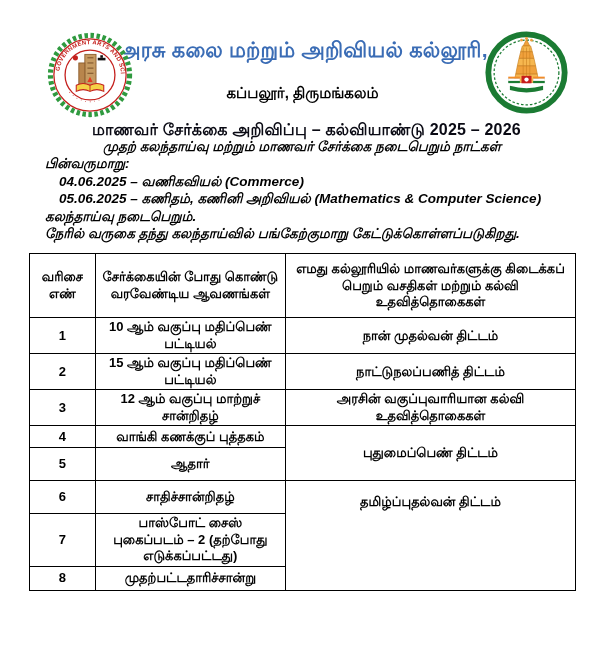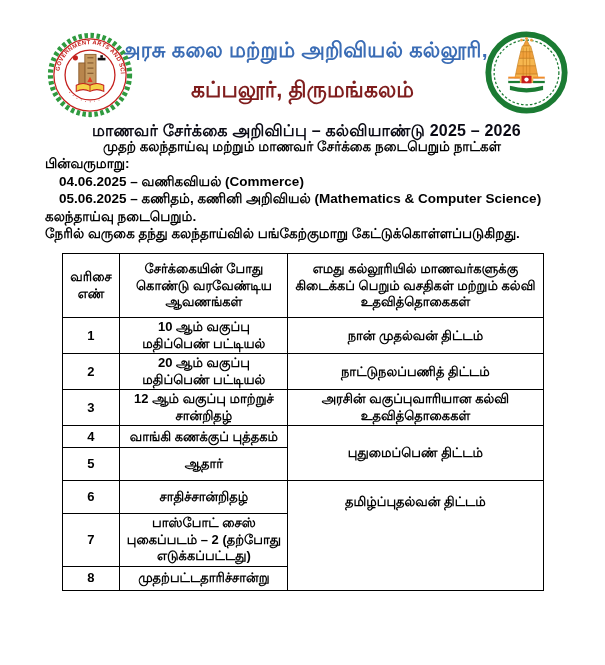--- a/index.html
+++ b/index.html
@@ -12,30 +12,30 @@
     font-family:"Liberation Sans", sans-serif;
     color:#000;
     overflow:hidden;
   }
   
   .header { position:relative; height:132px; }
   .logo-left  { position:absolute; left:47px;  top:31px; width:86px; height:88px; }
   .logo-right { position:absolute; right:37px; top:29px; width:83px; height:87px; }
   .head-text { text-align:center; padding-top:38px; }
   .college-name  { font-size:21px; font-weight:bold; color:#3A6CB5; letter-spacing:.2px; }
-  .college-place { font-size:22px;   font-weight:bold; color:#7f1d1d; margin-top:12px; }
+  .college-place { font-size:15px;   font-weight:bold; color:#000000; margin-top:19px; }
   .notice-title  { font-size:16px;   font-weight:bold; color:#0a0a14; margin-top:17px; letter-spacing:.2px;padding-left:8px; }
   
-  .intro { margin:6px 45px 0 45px; font-size:13.5px; line-height:17.4px; font-weight:600; }
+  .intro { margin:6px 45px 0 45px; font-size:13.5px; line-height:17.4px; font-weight:600;font-style:italic; }
   .indent-1 { text-indent:58px; }
   .sched    { padding-left:14px; }
   .note-1   { text-indent:92px; }
   
   table.doc-table {
-    width:482px; margin:11px auto 0 auto;
+    width:547px; margin:11px auto 0 auto;
     border-collapse:collapse;
     font-size:13px; font-weight:600;
   }
   .doc-table th, .doc-table td {
     border:1.5px solid #000;
     text-align:center; vertical-align:middle;
     padding:1px 6px; line-height:16.5px;
   }
   .doc-table th { font-weight:700; }
   .col-no  { width:58px; }
@@ -153,21 +153,21 @@
         <th>சேர்க்கையின் போது கொண்டு வரவேண்டிய ஆவணங்கள்</th>
         <th>எமது கல்லூரியில் மாணவர்களுக்கு கிடைக்கப் பெறும் வசதிகள் மற்றும் கல்வி உதவித்தொகைகள்</th>
       </tr>
       <tr class="h-2l">
         <td>1</td>
         <td>10 ஆம் வகுப்பு மதிப்பெண் பட்டியல்</td>
         <td>நான் முதல்வன் திட்டம்</td>
       </tr>
       <tr class="h-2l">
         <td>2</td>
-        <td>20 ஆம் வகுப்பு மதிப்பெண் பட்டியல்</td>
+        <td>15 ஆம் வகுப்பு மதிப்பெண் பட்டியல்</td>
         <td>நாட்டுநலப்பணித் திட்டம்</td>
       </tr>
       <tr class="h-2l">
         <td>3</td>
         <td>12 ஆம் வகுப்பு மாற்றுச் சான்றிதழ்</td>
         <td>அரசின் வகுப்புவாரியான கல்வி உதவித்தொகைகள்</td>
       </tr>
       <tr class="h-1s">
         <td>4</td>
         <td>வாங்கி கணக்குப் புத்தகம்</td>

